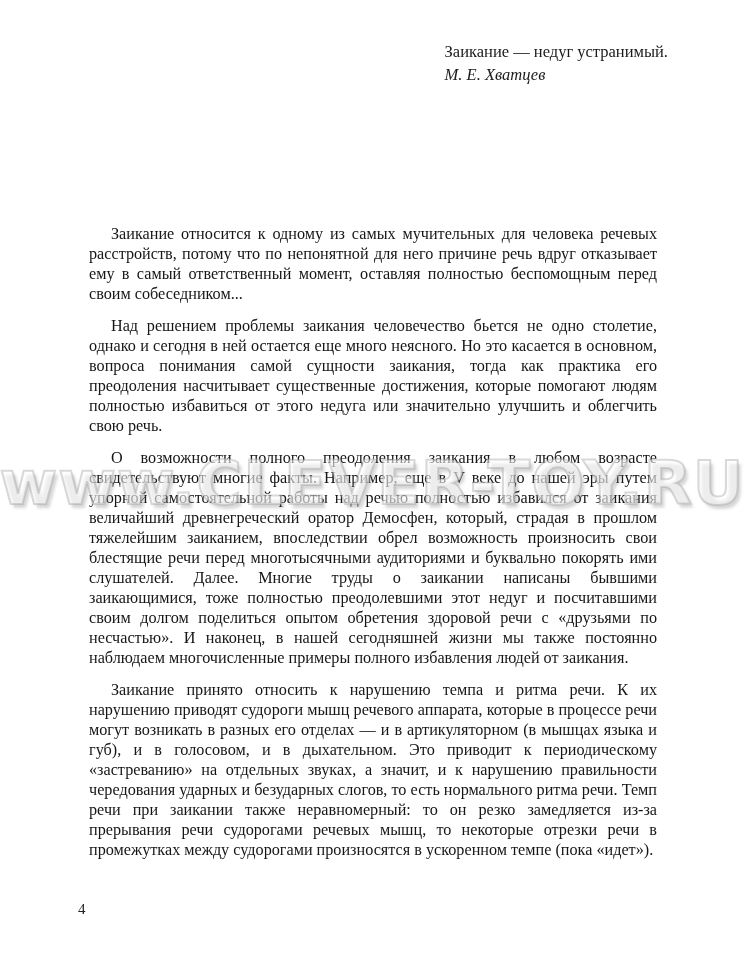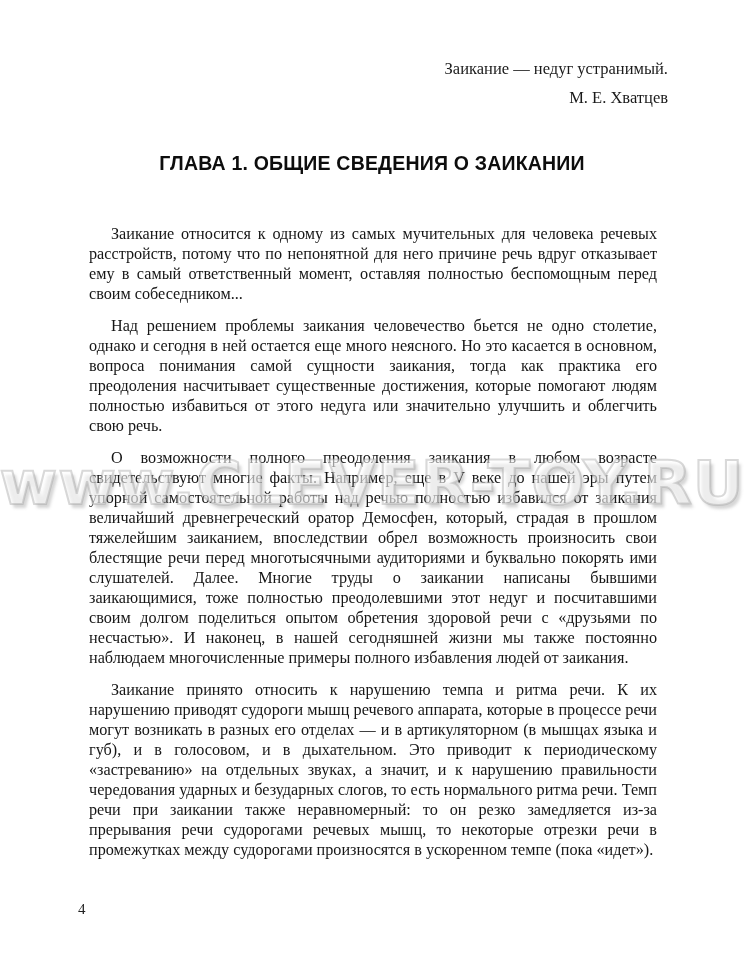--- a/index.html
+++ b/index.html
@@ -8,29 +8,29 @@
     position: relative;
     width: 744px;
     height: 960px;
     background: #ffffff;
     overflow: hidden;
     font-family: "Liberation Serif", serif;
     color: #141414;
   }
   .epigraph {
     position: absolute;
-    top: 57px;
+    top: 40px;
     right: 76px;
-    text-align: right;
+    text-align: left;
     font-size: 16.5px;
     line-height: 23px;
     color: #1a1a1a;
   }
   .epigraph-author {
-    margin-top: 6px;
+    font-style: italic;
   }
   .chapter-title {
     position: absolute;
     top: 152px;
     left: 0;
     width: 100%;
     text-align: center;
     font-family: "Liberation Sans", sans-serif;
     font-weight: 700;
     font-size: 19.5px;
@@ -82,21 +82,20 @@
 </head>
 <body>
 
 <div class="page">
 
   <div class="epigraph">
     <div class="epigraph-quote">Заикание — недуг устранимый.</div>
     <div class="epigraph-author">М. Е. Хватцев</div>
   </div>
 
-  <div class="chapter-title">ГЛАВА 1. ОБЩИЕ СВЕДЕНИЯ О ЗАИКАНИИ</div>
 
   <div class="body-text">
     <p>Заикание относится к одному из самых мучительных для человека речевых расстройств, потому что по непонятной для него причине речь вдруг отказывает ему в самый ответственный момент, оставляя полностью беспомощным перед своим собеседником...</p>
     <p>Над решением проблемы заикания человечество бьется не одно столетие, однако и сегодня в ней остается еще много неясного. Но это касается в основном, вопроса понимания самой сущности заикания, тогда как практика его преодоления насчитывает существенные достижения, которые помогают людям полностью избавиться от этого недуга или значительно улучшить и облегчить свою речь.</p>
     <p>О возможности полного преодоления заикания в любом возрасте свидетельствуют многие факты. Например, еще в V веке до нашей эры путем упорной самостоятельной работы над речью полностью избавился от заикания величайший древнегреческий оратор Демосфен, который, страдая в прошлом тяжелейшим заиканием, впоследствии обрел возможность произносить свои блестящие речи перед многотысячными аудиториями и буквально покорять ими слушателей. Далее. Многие труды о заикании написаны бывшими заикающимися, тоже полностью преодолевшими этот недуг и посчитавшими своим долгом поделиться опытом обретения здоровой речи с «друзьями по несчастью». И наконец, в нашей сегодняшней жизни мы также постоянно наблюдаем многочисленные примеры полного избавления людей от заикания.</p>
     <p>Заикание принято относить к нарушению темпа и ритма речи. К их нарушению приводят судороги мышц речевого аппарата, которые в процессе речи могут возникать в разных его отделах — и в артикуляторном (в мышцах языка и губ), и в голосовом, и в дыхательном. Это приводит к периодическому «застреванию» на отдельных звуках, а значит, и к нарушению правильности чередования ударных и безударных слогов, то есть нормального ритма речи. Темп речи при заикании также неравномерный: то он резко замедляется из-за прерывания речи судорогами речевых мышц, то некоторые отрезки речи в промежутках между судорогами произносятся в ускоренном темпе (пока «идет»).</p>
   </div>
 
   <div class="watermark">www.CLEVER-TOY.RU</div>
 

